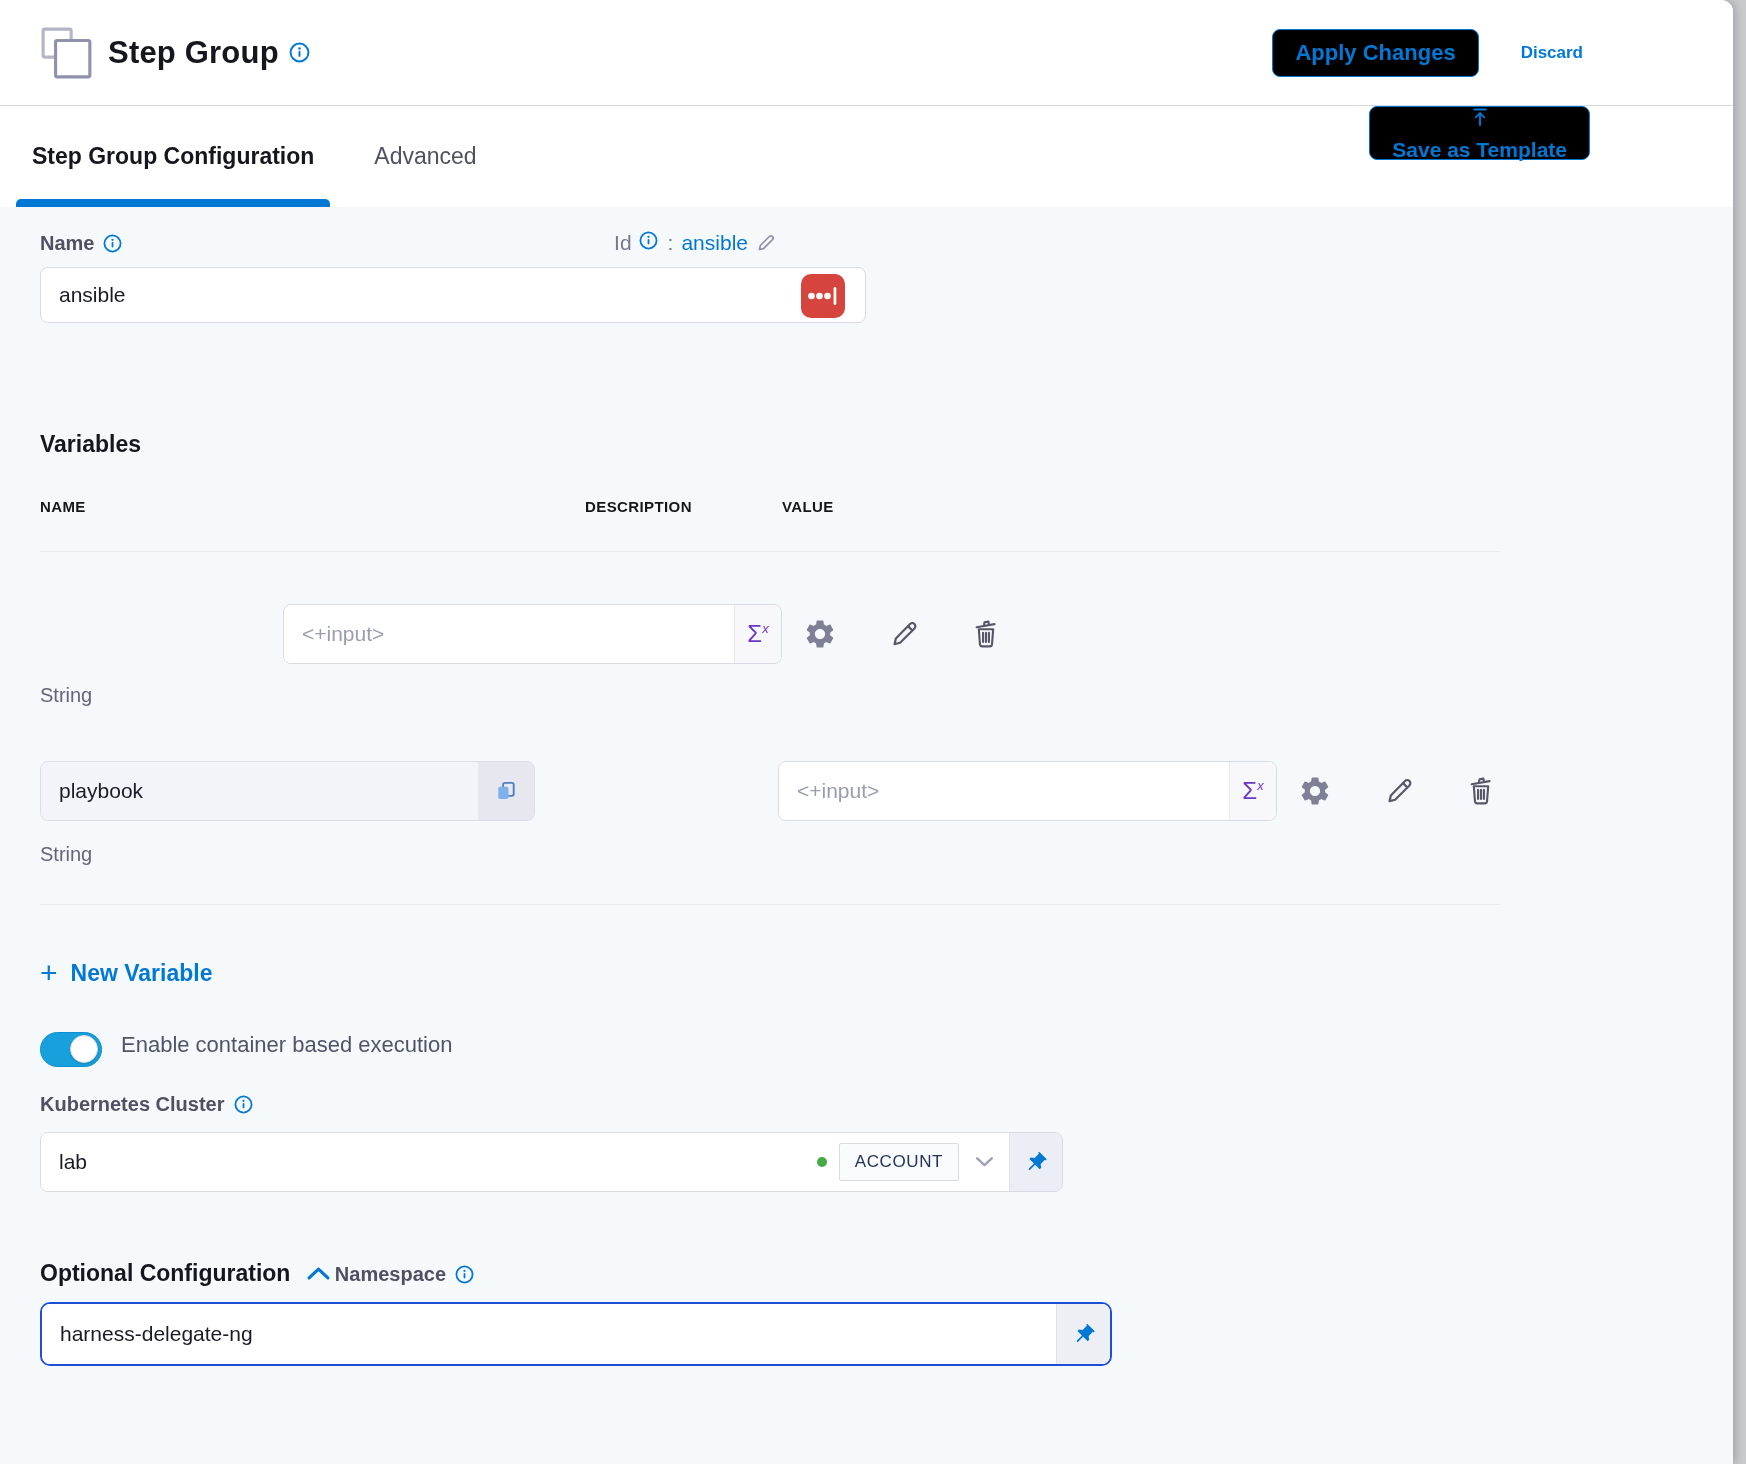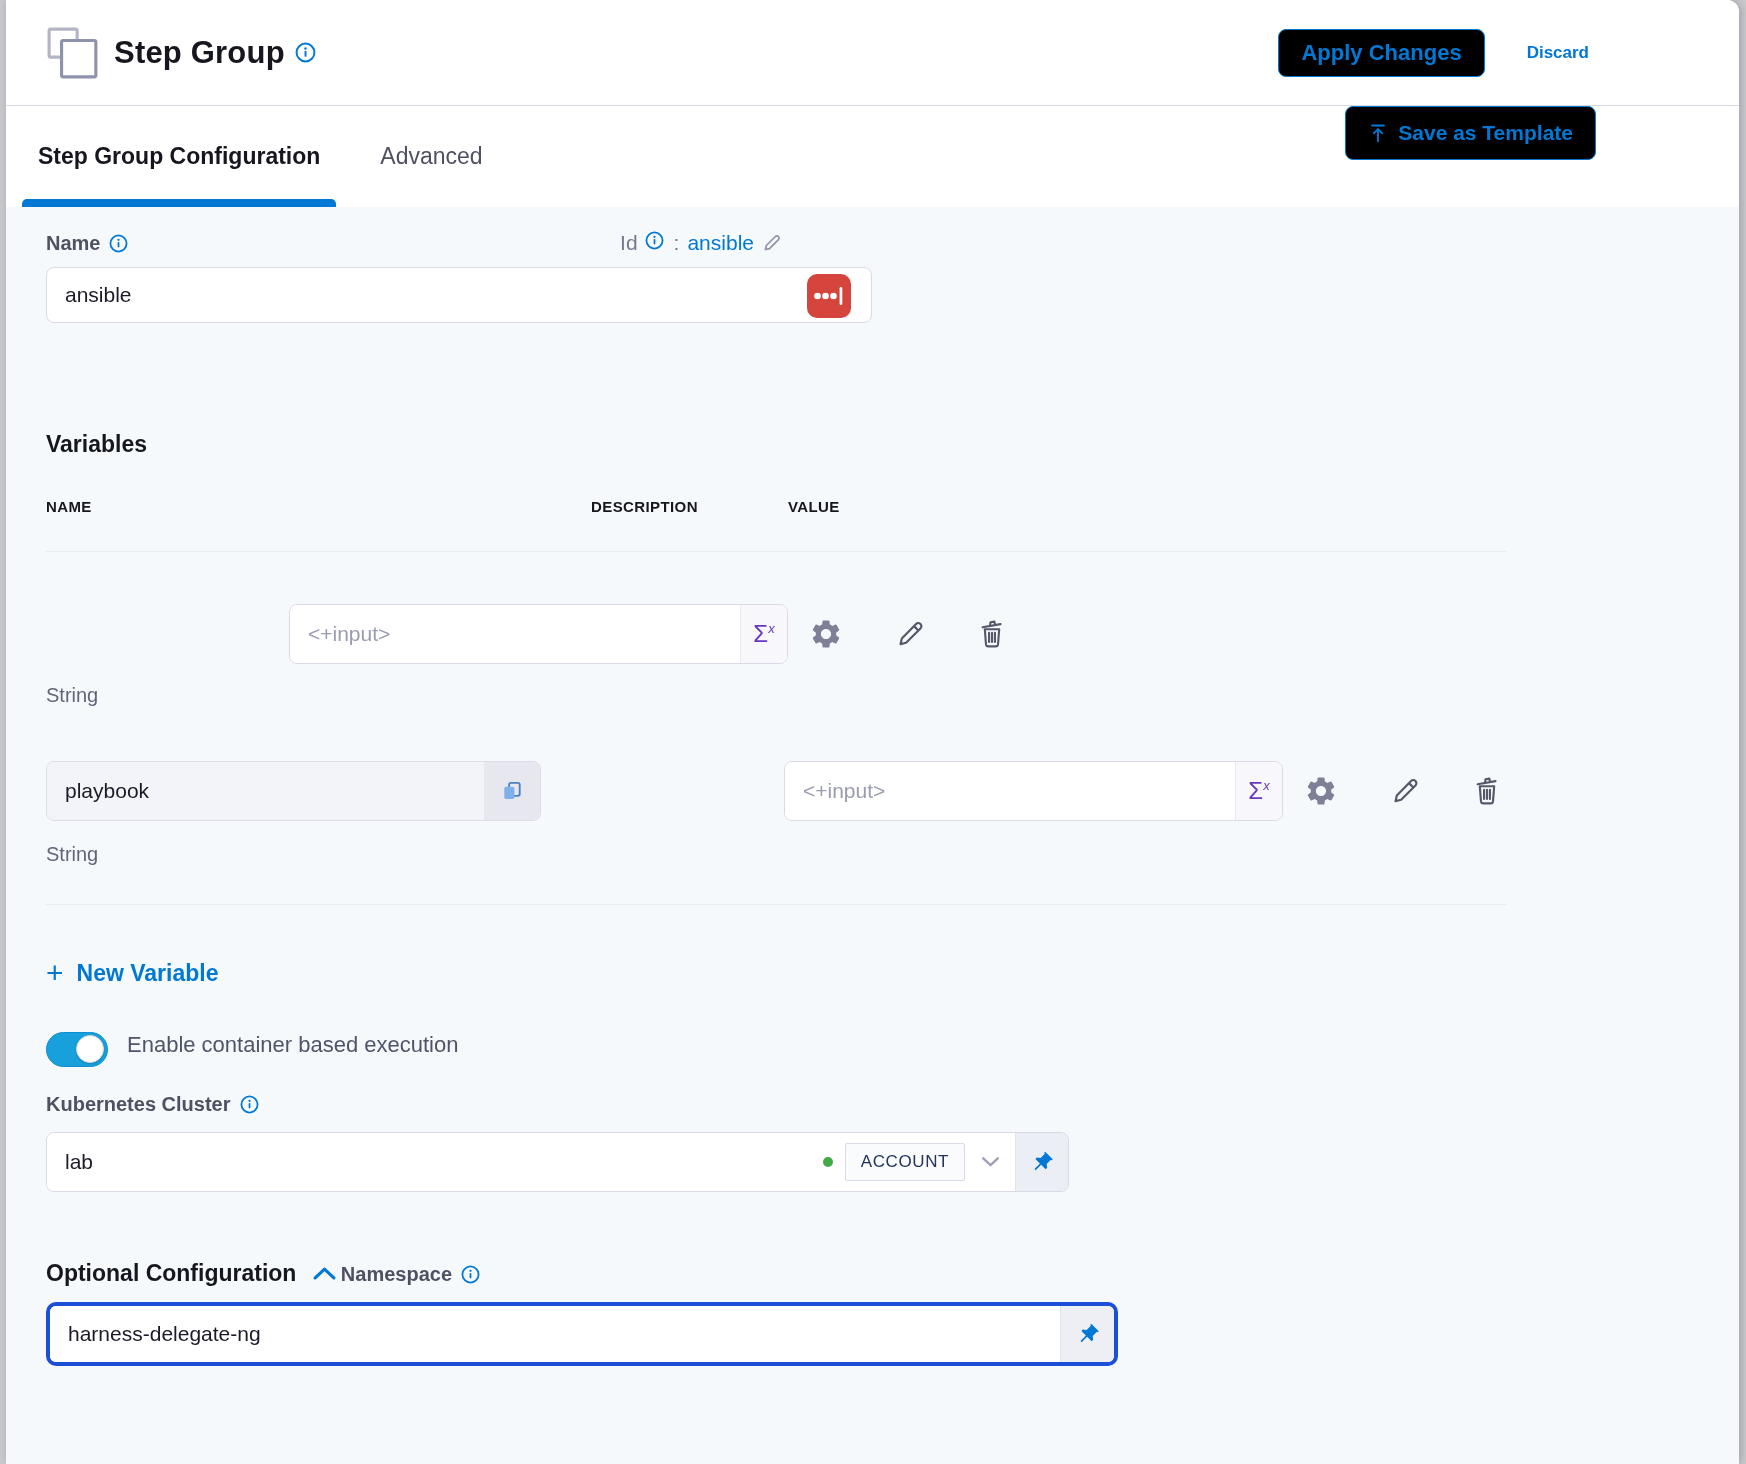--- a/index.html
+++ b/index.html
@@ -3,21 +3,21 @@
 <meta charset="utf-8">
 <style>
   * { box-sizing: border-box; margin: 0; padding: 0; }
   html, body { width: 1746px; height: 1464px; overflow: hidden; }
   body {
     font-family: "Liberation Sans", "DejaVu Sans", sans-serif;
     background: #c9cacc;
     color: #1b1b28;
   }
   .panel {
-    position: absolute; left: 6px; top: 0; width: 1733px; height: 1464px;
+    position: absolute; left: 0; top: 0; width: 1733px; height: 1464px;
     background: #ffffff;
     border-top-right-radius: 12px;
     overflow: hidden;
     box-shadow: 2px 0 8px rgba(40,41,61,.25);
   }
   
   .hdr {
     height: 105px; display: flex; align-items: center;
     padding: 0 150px 0 40px; background: #fff;
   }
@@ -37,21 +37,21 @@
   
   .tabbar { height: 101px; display: flex; align-items: flex-start; background: #fff; padding-left: 16px; padding-right: 143px; position: relative; }
   .tab { position: relative; height: 100%; display: flex; align-items: center; padding: 0 16px; font-size: 23px; cursor: pointer; }
   .tab.active { font-weight: 700; color: #16161f; }
   .tab.inactive { color: #4f5162; font-weight: 500; margin-left: 28px; }
   .tab.active .tab-underline {
     position: absolute; left: 0; right: 0; bottom: 0; height: 8px;
     background: #0278d5; border-radius: 5px 5px 0 0;
   }
   .tabbar .spacer { flex: 1; }
-  .btn-template { height: 54px; font-size: 21px; font-weight: 700; border-width: 1.4px; }
+  .btn-template { height: 54px; font-size: 21px; font-weight: 700; border-width: 1.4px; flex-direction: column; }
   .ic-upload { width: 20px; height: 21px; color: #0278d5; }
   
   .content {
     background: #f5f9fc; height: 1258px; padding: 24px 0 0 40px; overflow: hidden;
   }
   .field-label { font-size: 20px; font-weight: 600; color: #4f5162; display: inline-flex; align-items: center; gap: 9px; }
   .name-row { width: 826px; display: flex; align-items: center; justify-content: space-between; }
   .id-group { display: flex; align-items: center; gap: 8px; padding-right: 90px; font-size: 21px; }
   .id-label { color: #77788c; font-weight: 500; display: inline-flex; align-items: flex-start; gap: 7px; }
   .id-sep { color: #77788c; margin-left: 2px; }
@@ -128,21 +128,21 @@
   .ic-chevron-down { width: 17px; height: 10px; margin-left: 17px; flex: none; cursor: pointer; }
   .combo-suffix { width: 53px; background: #ebeef4; border-left: 1px solid #e0e3ea; display: flex; align-items: center; justify-content: center; cursor: pointer; }
   .ic-pin { width: 26px; height: 26px; color: #0278d5; }
   
   .opt-title { margin-top: 68px; display: inline-flex; align-items: center; gap: 17px; cursor: pointer; }
   .opt-title .t { font-size: 23px; font-weight: 700; color: #16161f; }
   .ic-chevron-up { width: 23px; height: 13px; color: #0278d5; }
   .ns-label { margin-top: 32px; }
   .ns-wrap {
     margin-top: 15px; width: 1072px; height: 64px;
-    border: 4px solid #1d4ed8; border-radius: 10px; overflow: hidden;
+    border: 2px solid #1d4ed8; border-radius: 10px; overflow: hidden;
     display: flex; align-items: stretch; background: #fff;
   }
   .ns-wrap input { flex: 1; border: none; outline: none; padding: 0 18px; font-size: 21px; color: #1b1b28; font-family: inherit; }
   .ns-suffix { width: 54px; background: #edeff4; border-left: 1px solid #dfe2e9; display: flex; align-items: center; justify-content: center; cursor: pointer; }
   svg { display: block; }
 </style>
 </head>
 <body>
 
 <div class="panel">

